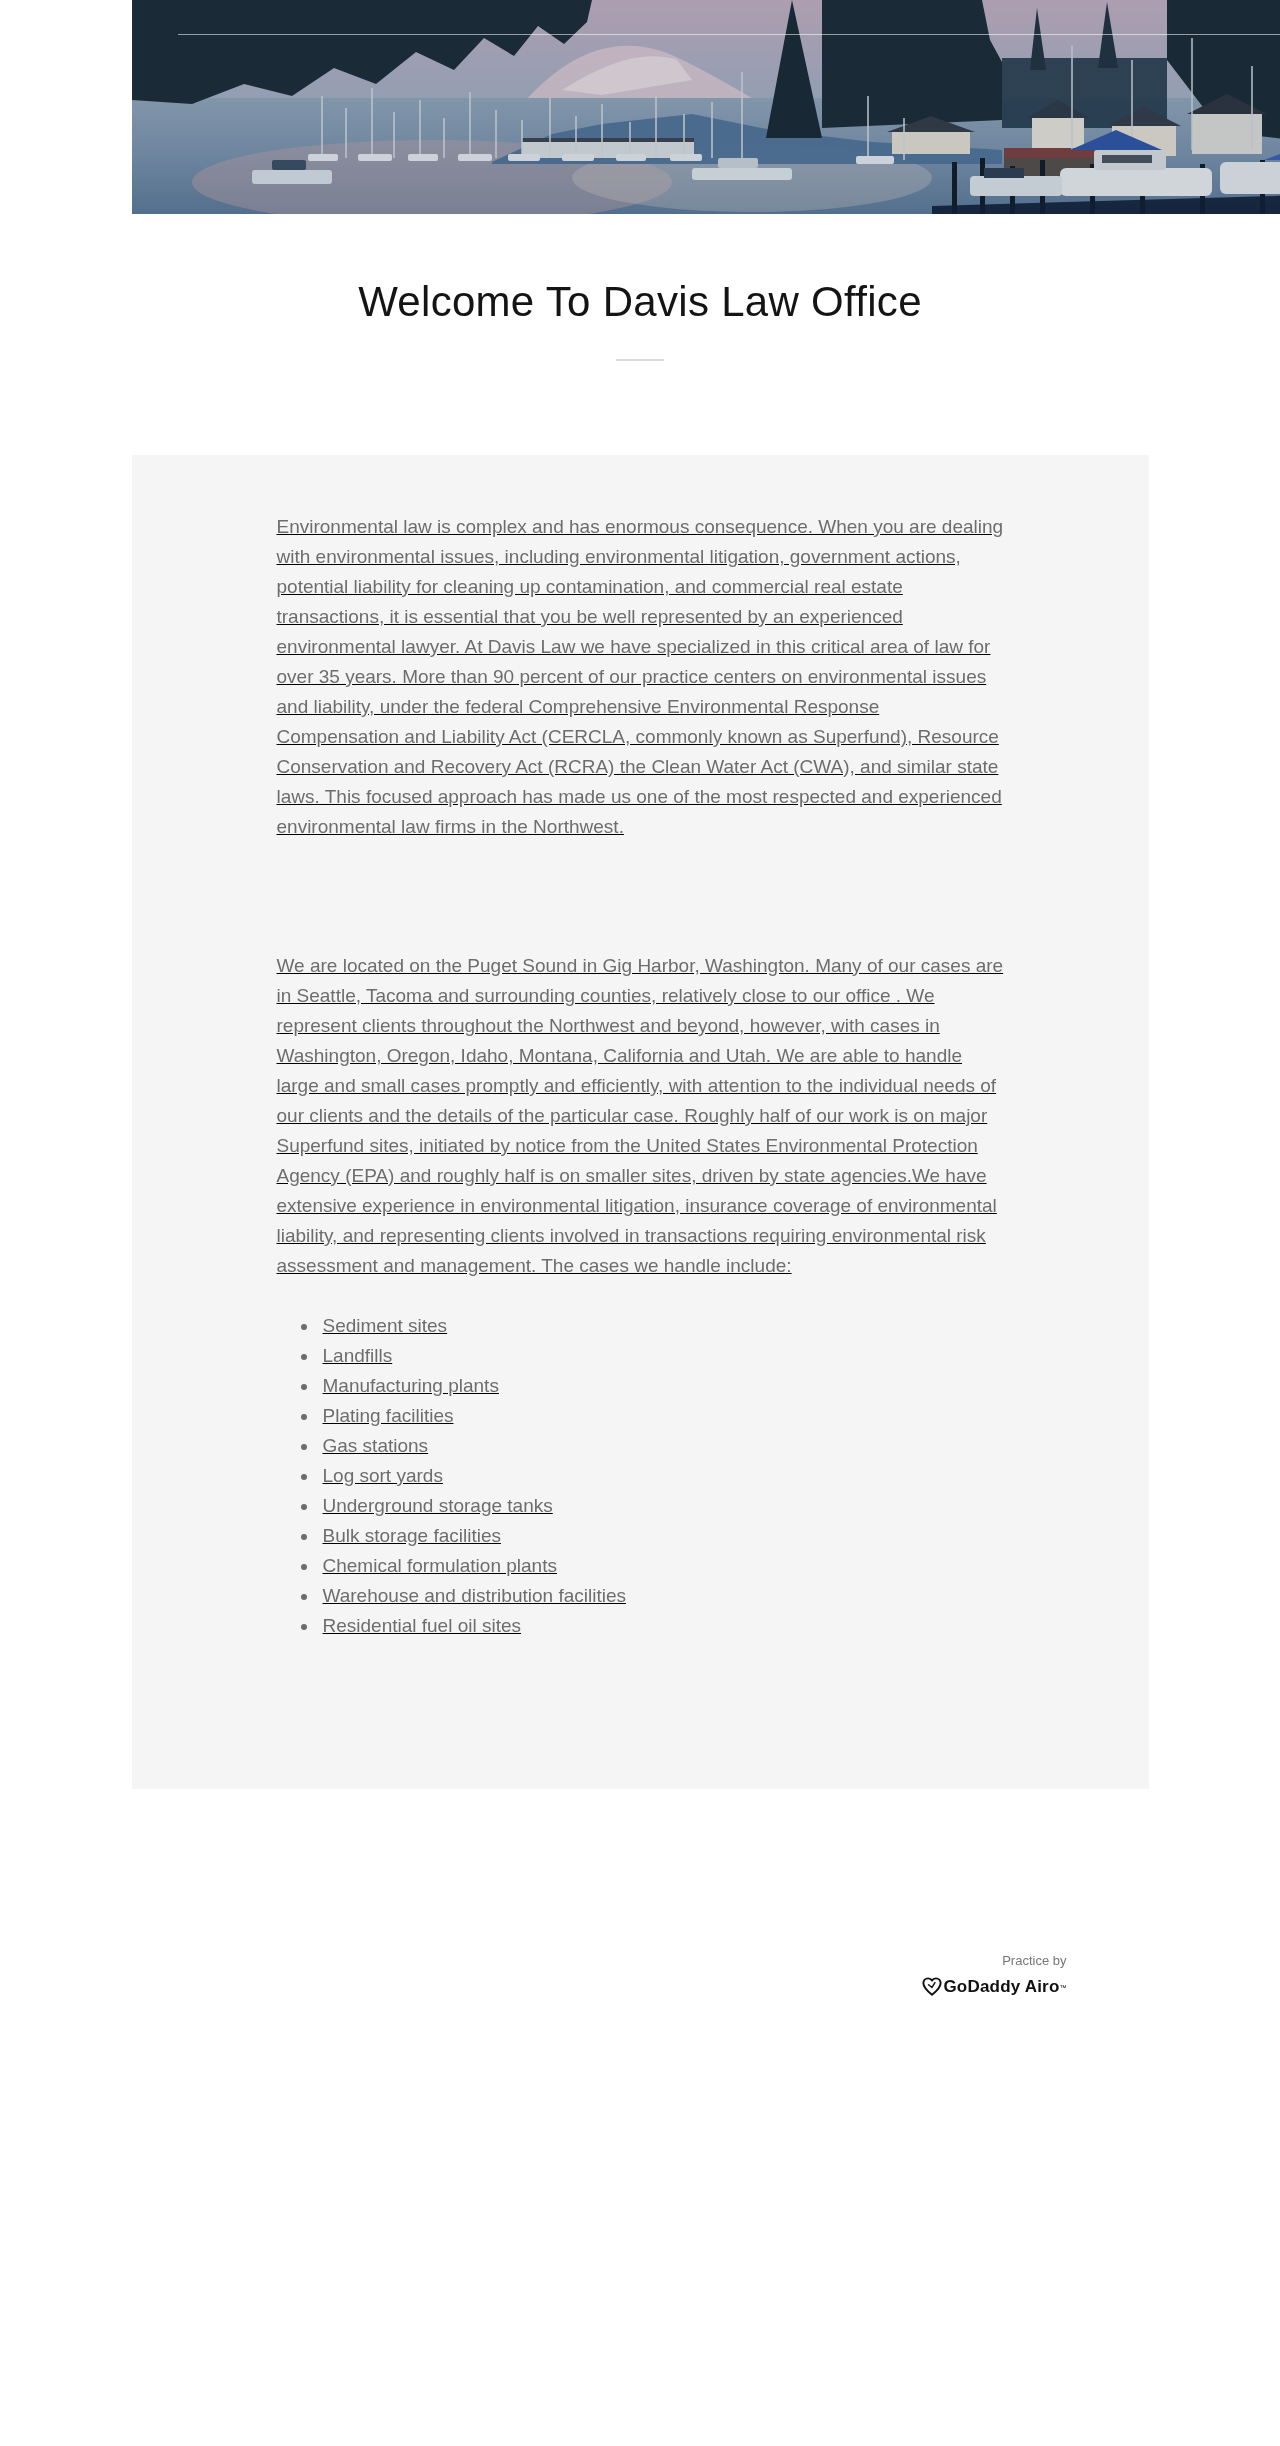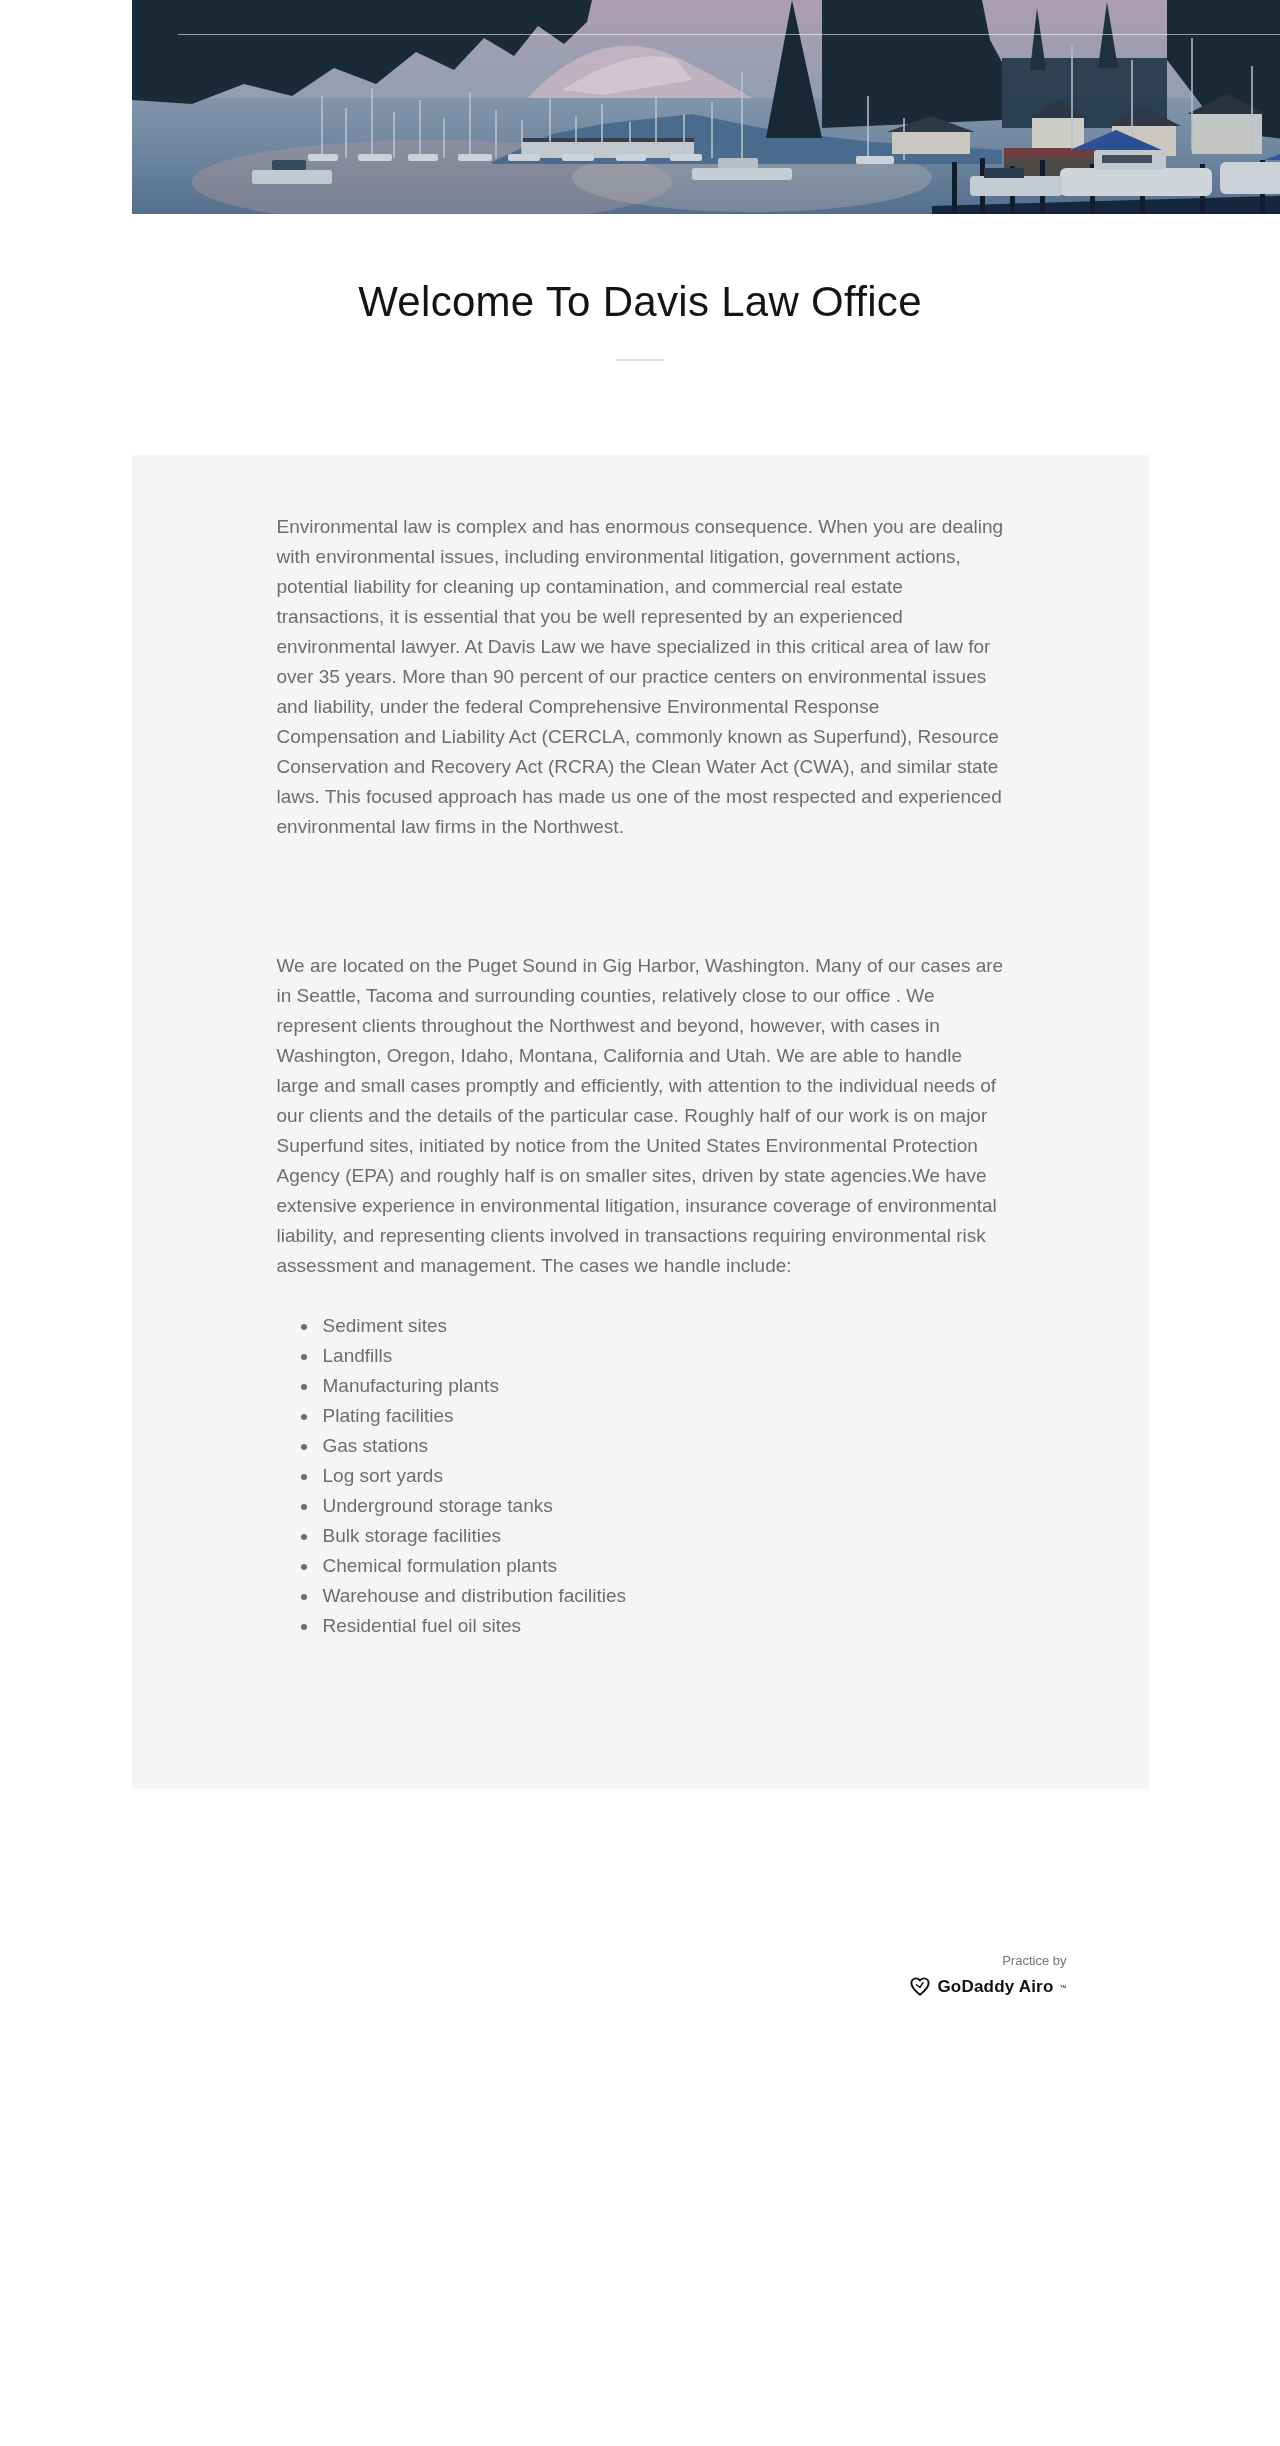--- a/index.html
+++ b/index.html
@@ -13,35 +13,35 @@
              background:rgba(255,255,255,0.55);}
 
   
   .heading-section{background:#ffffff;padding:64px 0 94px;text-align:center;}
   .heading-section h1,.heading-section h2{
       margin:0;font-weight:400;font-size:42px;line-height:48px;color:#141414;
       letter-spacing:.3px;font-family:"Liberation Sans",sans-serif;}
   .rule{width:48px;height:2px;background:#dcdcdc;margin:33px auto 0;}
 
   
-  .gray{background:#f5f5f5;}
+  .gray{background:#f5f5f5;text-decoration:underline;}
   .band-intro{padding:57px 0 53px;}
   .band-practice{padding:56px 9px 148px;}
   .content-col{width:727px;margin:0 auto;color:#6d6d6d;font-size:19px;line-height:30px;}
   .content-col p{margin:0;}
   .content-col ul{margin:30px 0 0;padding:0 0 0 42px;list-style:disc;}
   .content-col li{line-height:30px;padding-left:4px;}
 
   
   footer{position:relative;height:266px;background:#ffffff;}
   .copyright{margin:0;padding-top:124px;text-align:center;color:#757575;
              font-size:13px;letter-spacing:.3px;}
   .powered{position:absolute;top:164px;right:82px;text-align:right;}
   .powered-by{display:block;color:#767676;font-size:13px;margin-bottom:8px;}
-  .gd-link{display:inline-flex;align-items:center;gap:6px;text-decoration:none;color:#101010;cursor:pointer;}
+  .gd-link{display:inline-flex;align-items:center;text-decoration:none;color:#101010;cursor:pointer;}
   .gd-link svg{display:block;}
   .gd-word{font-size:17px;font-weight:700;letter-spacing:.2px;color:#101010;}
   .gd-tm{font-size:7px;vertical-align:top;color:#101010;}
 </style>
 </head>
 <body>
 
 <div class="page">
 
   <header class="hero">

